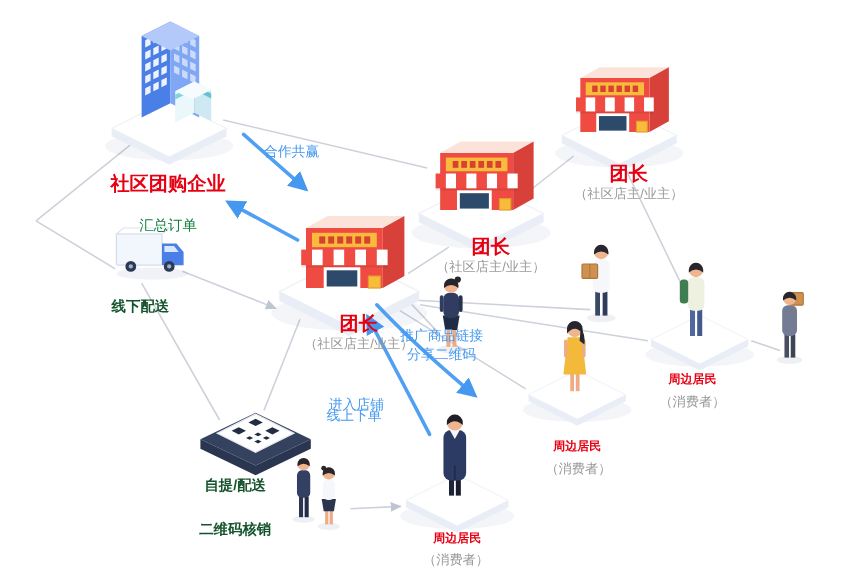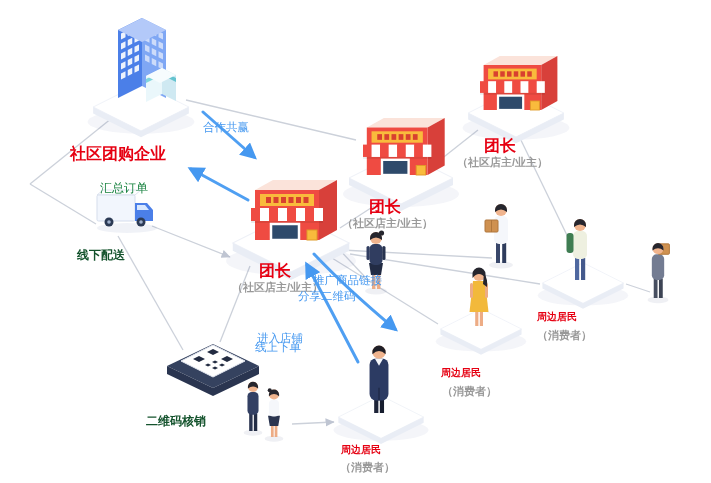--- a/index.html
+++ b/index.html
@@ -1,23 +1,23 @@
 <!DOCTYPE html>
 <html><head>
 <meta charset="utf-8">
 <style>
   *{margin:0;padding:0;box-sizing:border-box}
   body{background:#ffffff;font-family:"Liberation Sans","DejaVu Sans",sans-serif}
   .canvas{position:relative;width:711px;height:483px;background:#ffffff;overflow:hidden}
   .canvas svg{position:absolute;left:0;top:0}
-  .lbl{position:absolute;text-align:left;line-height:1.25;white-space:nowrap}
+  .lbl{position:absolute;text-align:center;line-height:1.25;white-space:nowrap}
   .red{color:#e60012;font-weight:bold}
   .lg{font-size:16px}
   .md{font-size:10px}
-  .sub{color:#999999;font-size:11px;font-weight:bold}
+  .sub{color:#999999;font-size:11px;font-weight:normal}
   .blue{color:#4598f0;font-size:11.5px}
   .orange{color:#15803d;font-size:12px;font-weight:normal}
   .dark{color:#14532d;font-size:12px;font-weight:bold}
 </style>
 </head>
 <body>
 
 <div class="canvas">
 
   <svg width="711" height="483" viewBox="0 0 711 483">
@@ -271,26 +271,27 @@
   <div class="lbl dark" style="left:77px;top:248px;width:80px">线下配送</div>
 
   <div class="lbl red lg" style="left:259px;top:261px;width:80px">团长</div>
   <div class="lbl sub" style="left:232px;top:281px;width:134px">（社区店主/业主）</div>
   <div class="lbl red lg" style="left:369px;top:197px;width:80px">团长</div>
   <div class="lbl sub" style="left:342px;top:217px;width:134px">（社区店主/业主）</div>
   <div class="lbl red lg" style="left:484px;top:136px;width:80px">团长</div>
   <div class="lbl sub" style="left:457px;top:156px;width:134px">（社区店主/业主）</div>
 
   <div class="lbl blue" style="left:313px;top:273px;width:110px">推广商品链接</div>
-  <div class="lbl blue" style="left:298px;top:289px;width:110px">分享二维码</div>
+  <div class="lbl blue" style="left:313px;top:289px;width:110px">分享二维码</div>
   <div class="lbl blue" style="left:257px;top:331px;width:80px">进入店铺</div>
   <div class="lbl blue" style="left:255px;top:340px;width:80px">线上下单</div>
 
   <div class="lbl red md" style="left:537px;top:311px;width:80px">周边居民</div>
   <div class="lbl sub" style="left:537px;top:329px;width:80px">（消费者）</div>
   <div class="lbl red md" style="left:441px;top:367px;width:80px">周边居民</div>
   <div class="lbl sub" style="left:442px;top:385px;width:80px">（消费者）</div>
   <div class="lbl red md" style="left:341px;top:444px;width:80px">周边居民</div>
   <div class="lbl sub" style="left:340px;top:461px;width:80px">（消费者）</div>
 
-  <div class="lbl dark" style="left:146px;top:414px;width:100px">二维码核销</div>
+  <div class="lbl dark" style="left:146px;top:397px;width:100px">自提/配送</div>
+  <div class="lbl dark" style="left:146px;top:434px;width:100px">二维码核销</div>
 
 </div>
 
 </body></html>

